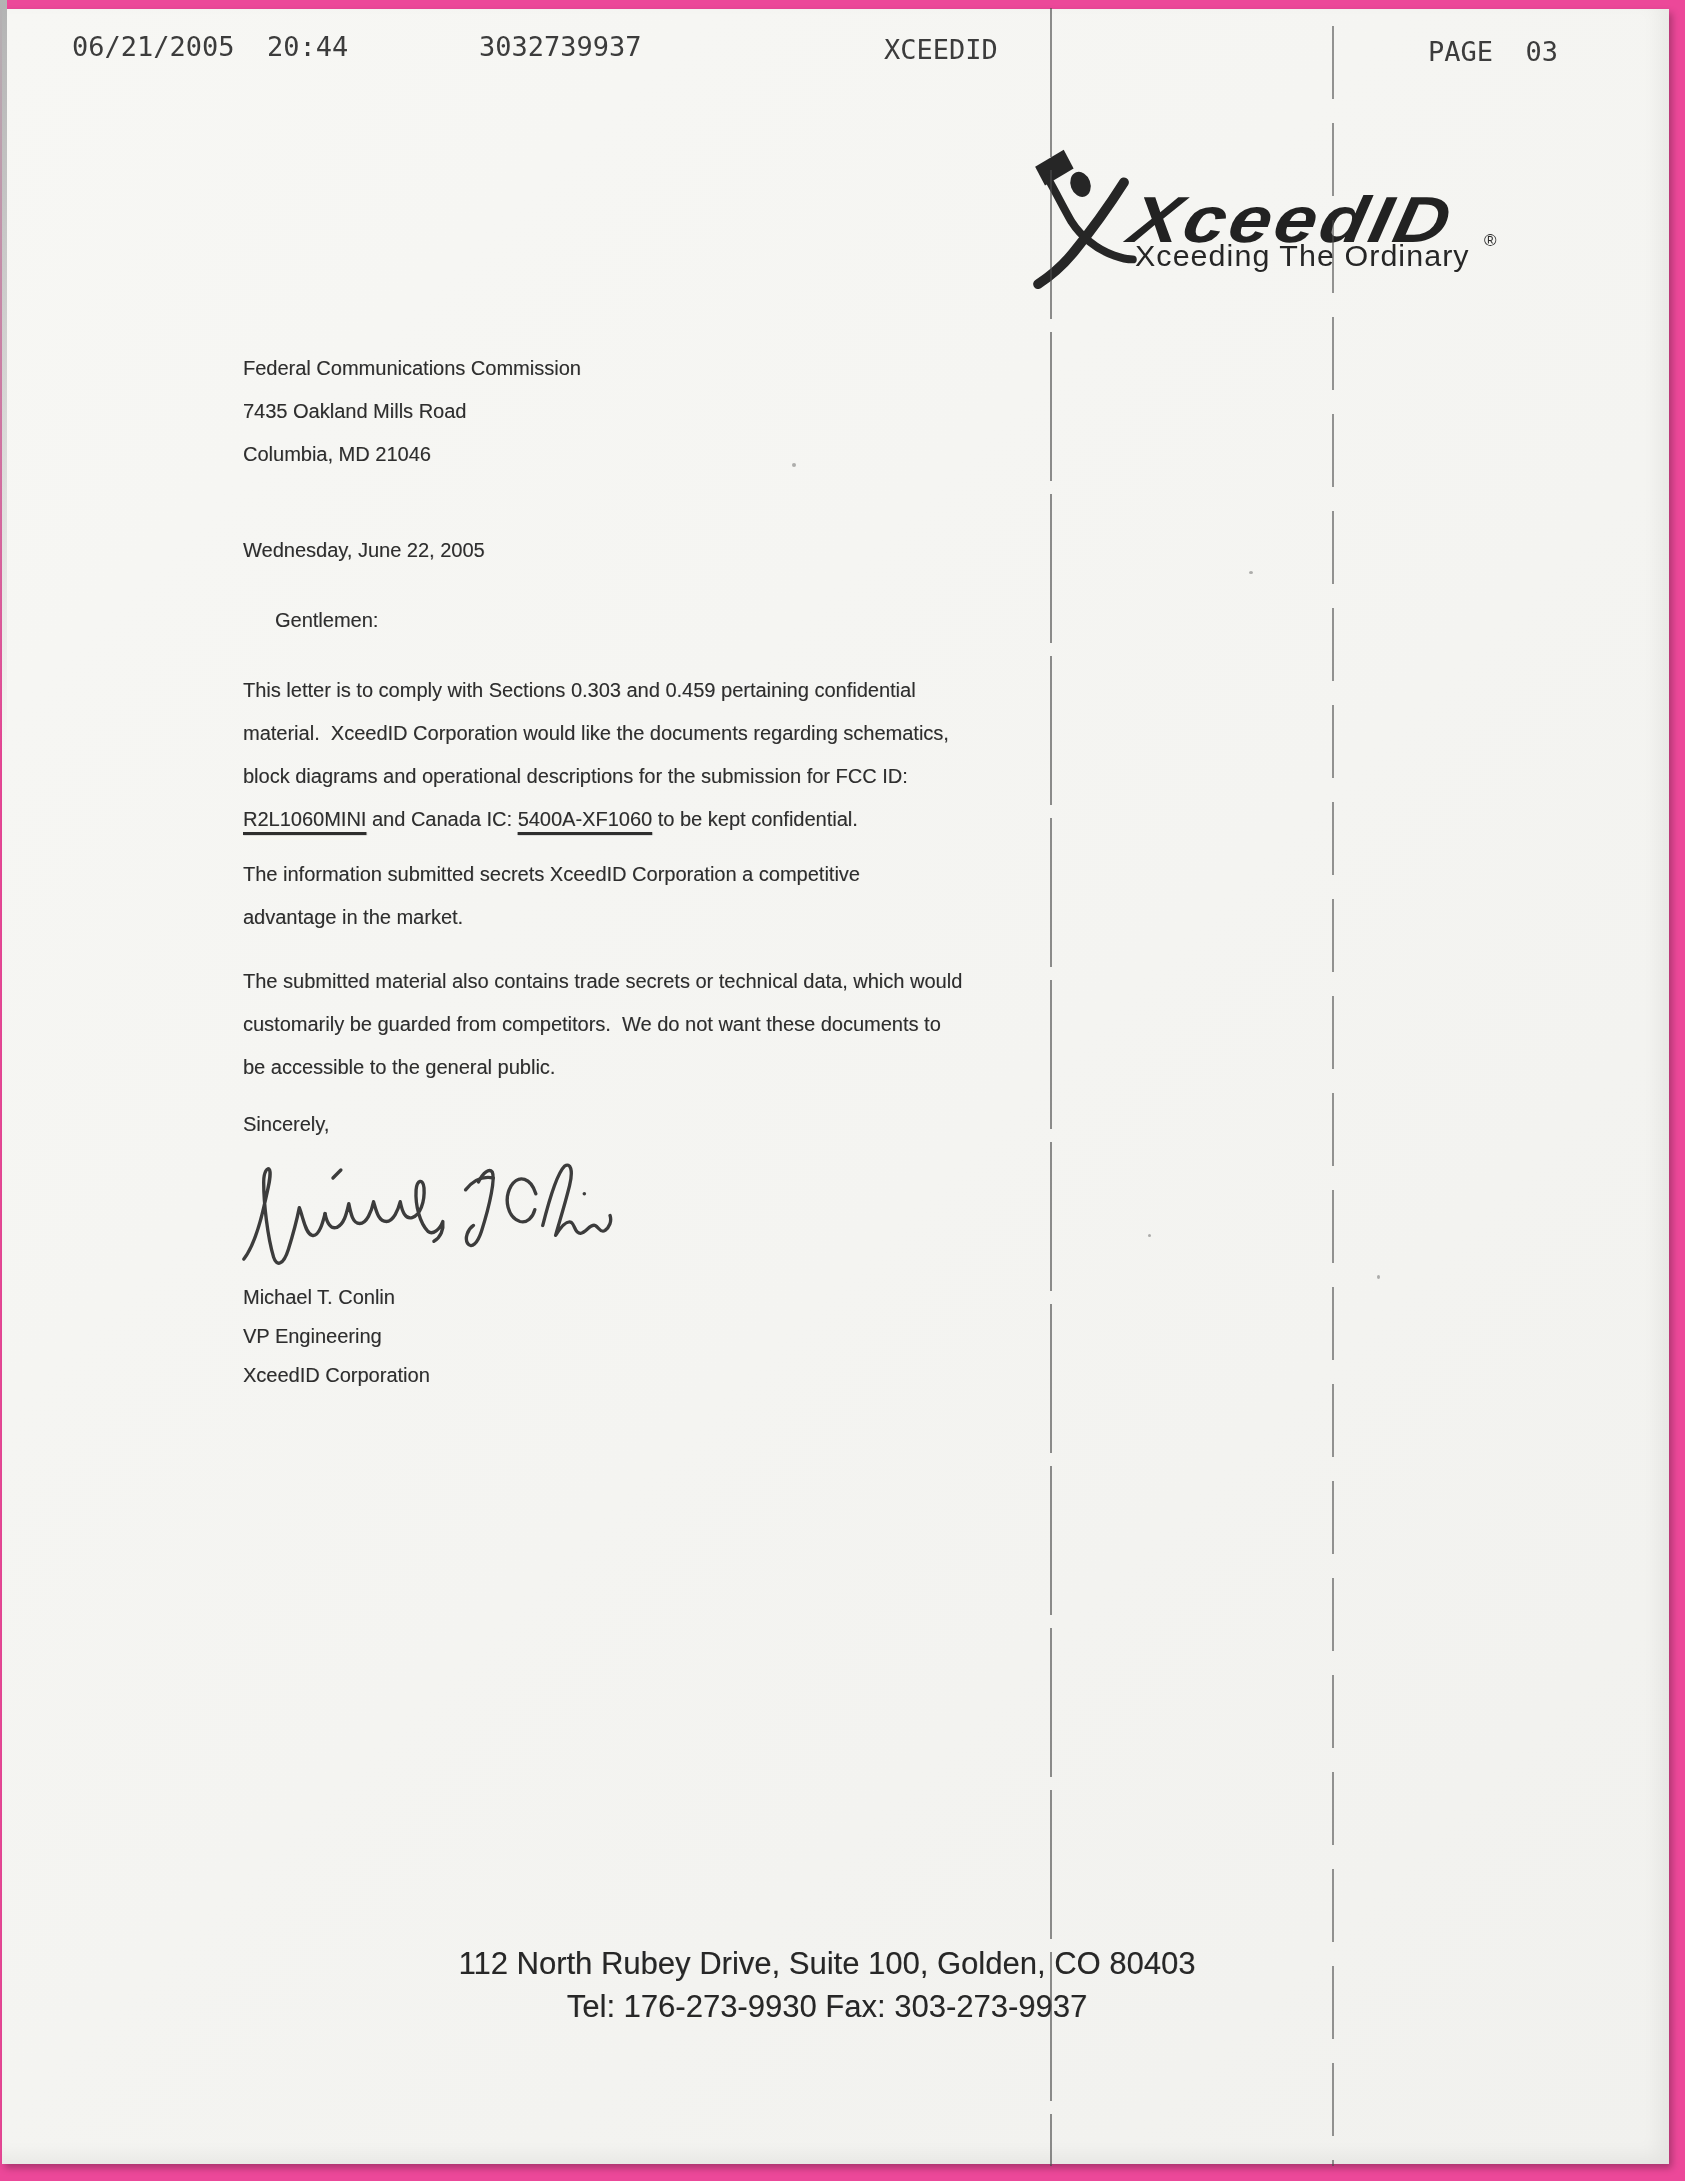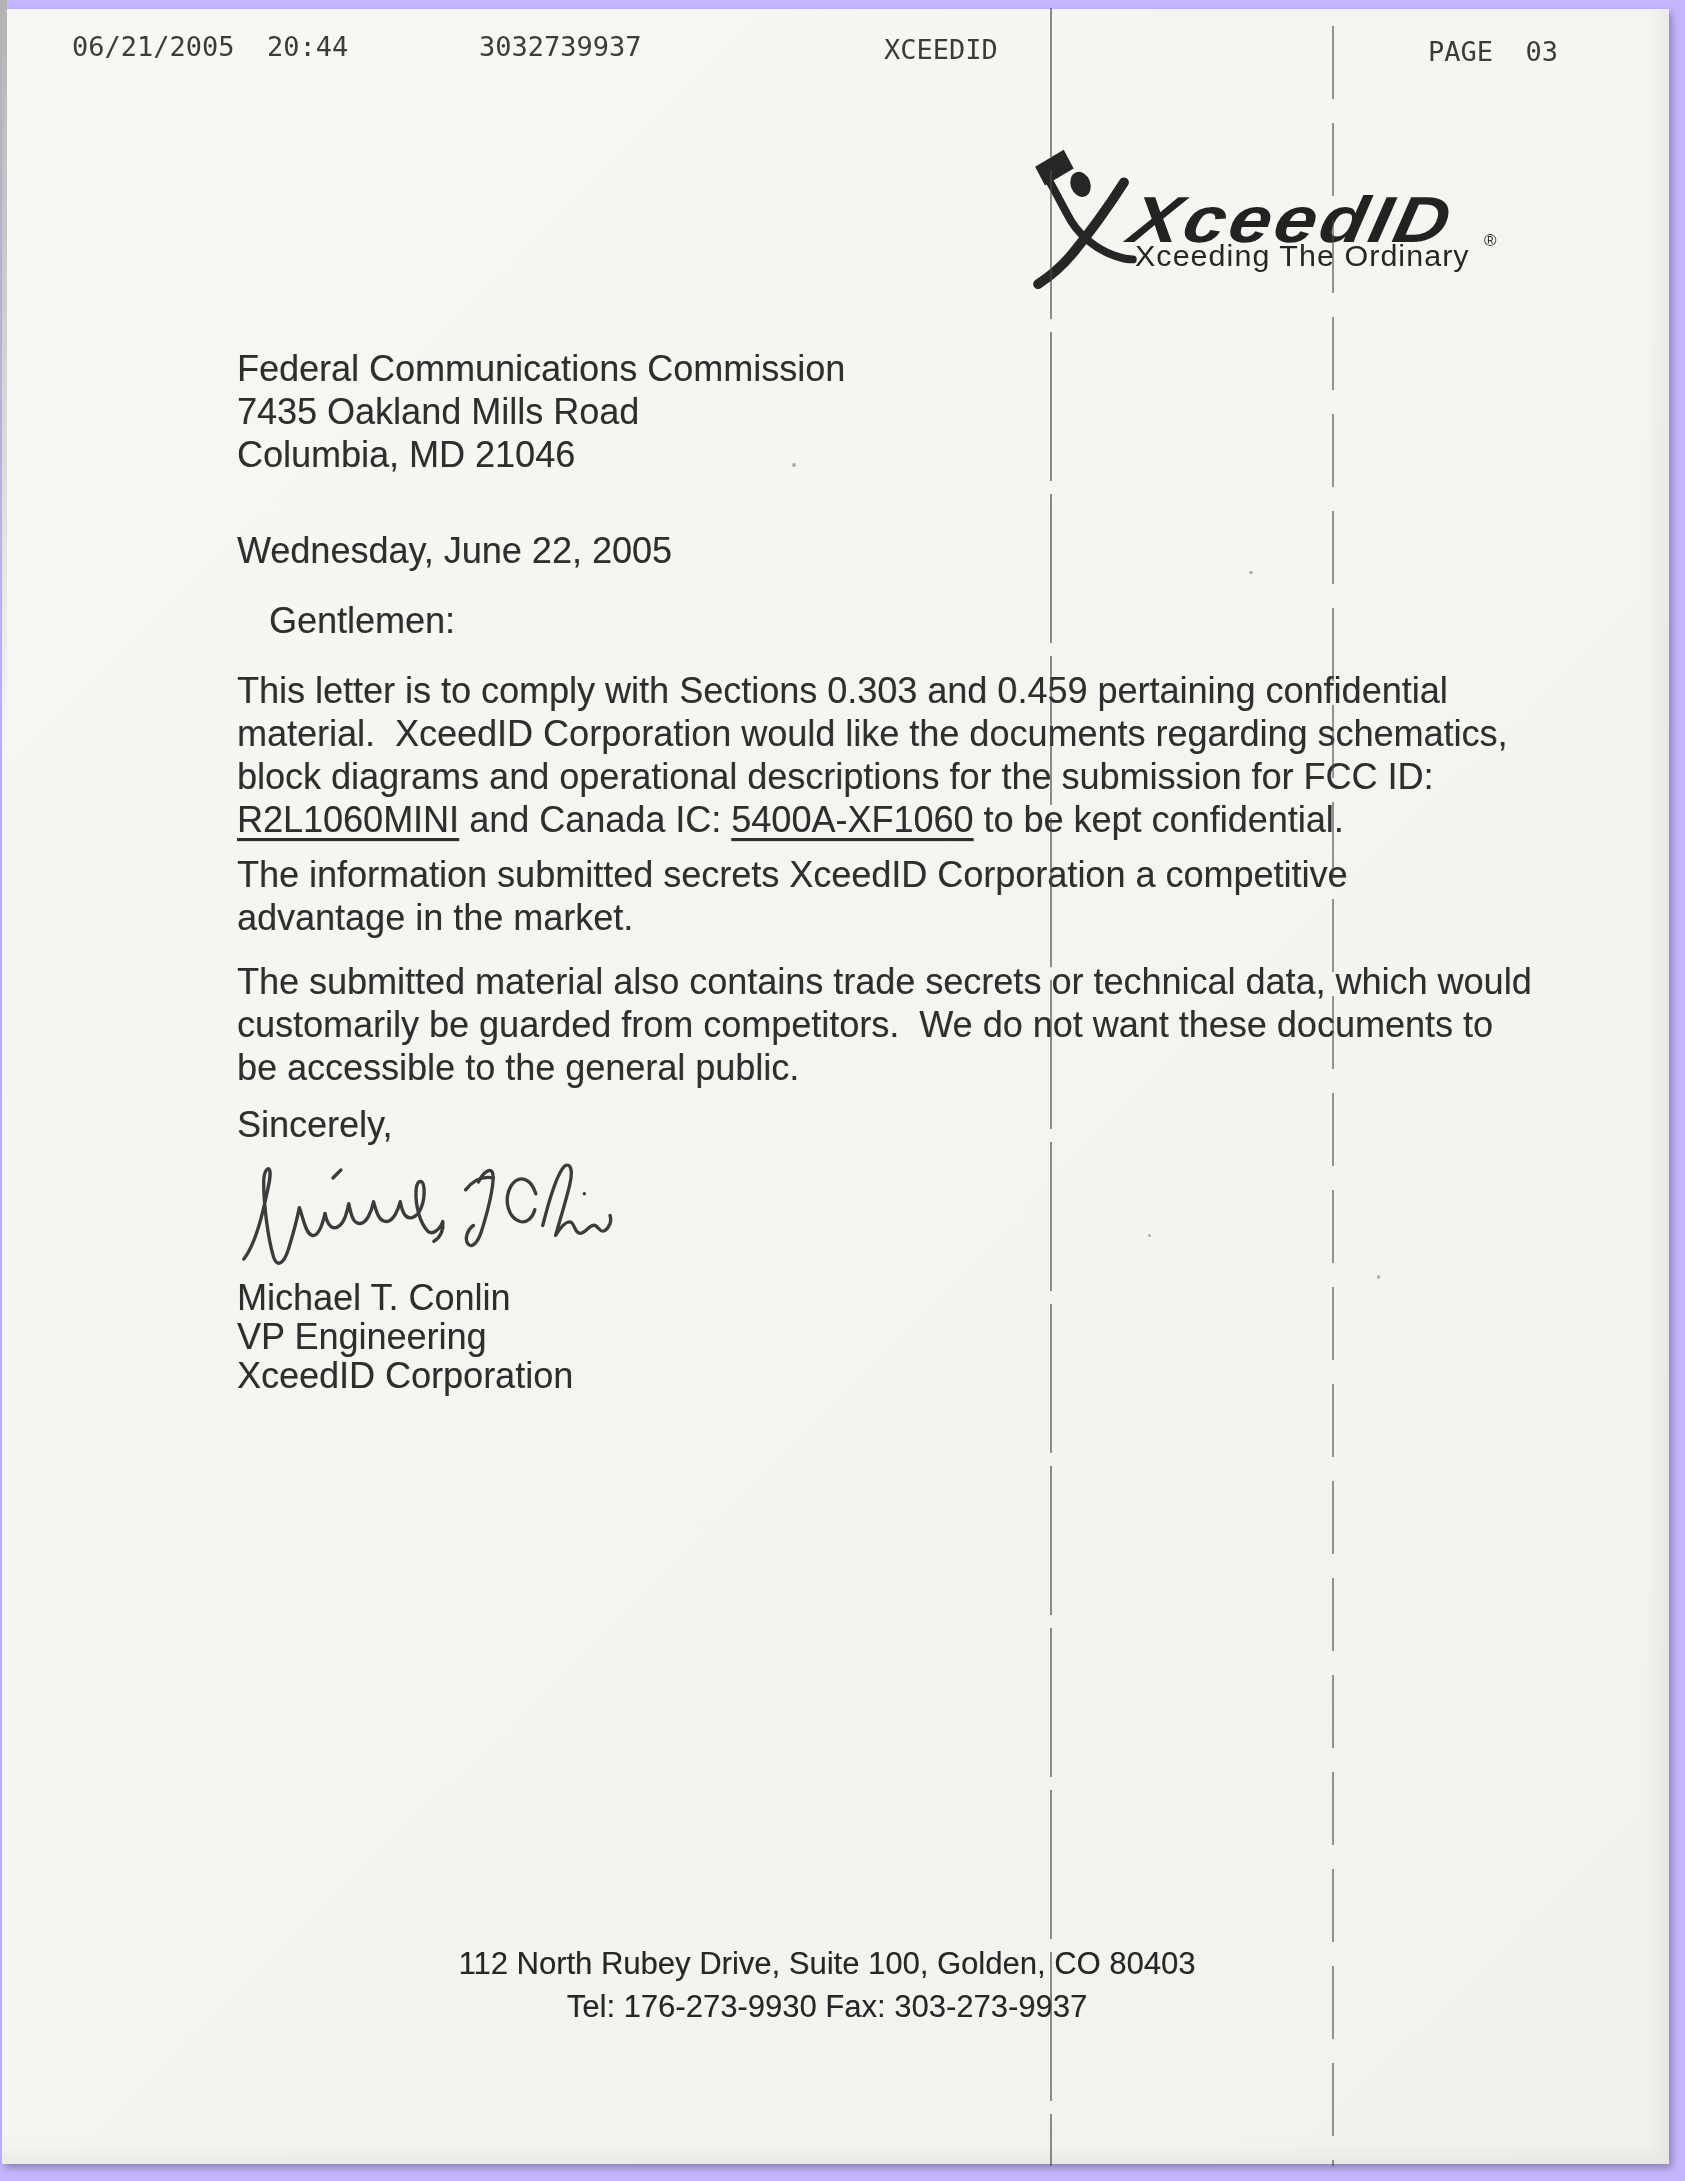--- a/index.html
+++ b/index.html
@@ -1,18 +1,18 @@
 <!DOCTYPE html>
 <html><head>
 <meta charset="utf-8">
 <style>
   html,body { margin:0; padding:0; }
   .stage {
     position:relative; width:1685px; height:2181px;
-    background:#c4b5fd; overflow:hidden;
+    background:#ec4899; overflow:hidden;
     font-family:"Liberation Sans", sans-serif;
   }
   .paper {
     position:absolute; left:2px; top:9px; width:1667px; height:2155px;
     background:linear-gradient(135deg,#f7f7f4 0%, #f4f4f1 55%, #f1f1ee 100%);
     box-shadow: 3px 4px 7px rgba(0,0,0,0.28), inset -10px -8px 18px rgba(0,0,0,0.05);
   }
   .left-sliver {
     position:absolute; left:0; top:0; width:7px; height:752px;
     background:linear-gradient(180deg,#b3b3b3 0%, rgba(179,179,179,0) 100%);
@@ -32,21 +32,21 @@
     transform:skewX(-12deg) scaleX(1.16); transform-origin:0 0; white-space:pre;
   }
   .logo-reg { position:absolute; left:1484px; top:231px; font-size:17px; color:#2a2a2a; }
   .logo-tagline {
     position:absolute; left:1135px; top:240px; color:#262626;
     font-size:29px; letter-spacing:1px; transform:scaleX(1.05); transform-origin:0 0;
     white-space:pre;
   }
   
   .ink { color:#2e2e2e; text-shadow:0.4px 0.4px 0.5px rgba(60,60,60,0.35); }
-  .tblock { position:absolute; left:237px; font-size:36px; line-height:43px; }
+  .tblock { position:absolute; left:243px; font-size:20px; line-height:43px; }
   .line { white-space:pre; }
   .addr   { top:347px; }
   .dateln { top:529px; }
   .salut  { top:599px;margin-left:32px; }
   .para1  { top:669px; }
   .para2  { top:853px; }
   .para3  { top:960px; }
   .close  { top:1103px; }
   .nameblk{ top:1278px; line-height:39px; }
   .uline { text-decoration:underline; text-decoration-thickness:2.5px; text-underline-offset:6px; }

